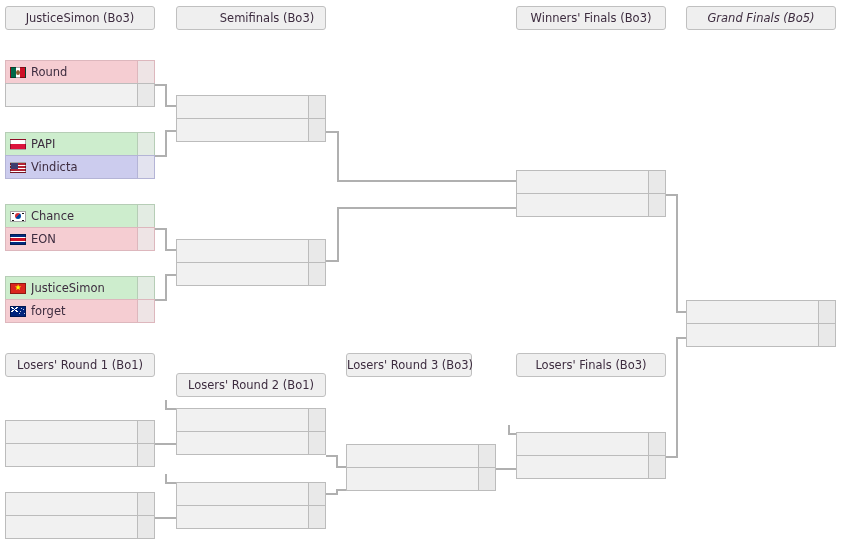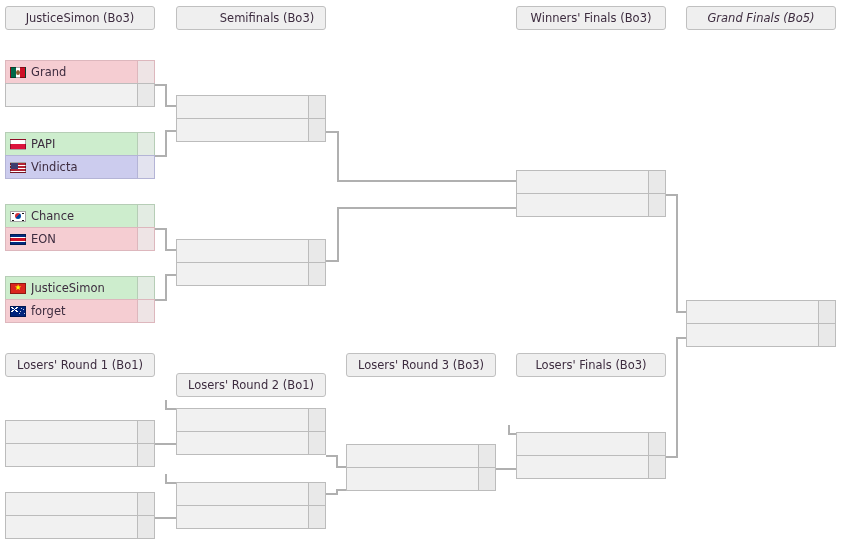--- a/index.html
+++ b/index.html
@@ -134,21 +134,21 @@
 
 <div id="bracket">
 
   <div class="round-header" style="left:5px;  top:6px;  width:150px;">JusticeSimon (Bo3)</div>
   <div class="round-header" style="left:176px; top:6px; width:150px;padding-left:32px;">Semifinals (Bo3)</div>
   <div class="round-header" style="left:516px; top:6px; width:150px;">Winners' Finals (Bo3)</div>
   <div class="round-header" style="left:686px; top:6px; width:150px;font-style:italic;">Grand Finals (Bo5)</div>
 
   <div class="round-header" style="left:5px;  top:353px; width:150px;">Losers' Round 1 (Bo1)</div>
   <div class="round-header" style="left:176px; top:373px; width:150px;">Losers' Round 2 (Bo1)</div>
-  <div class="round-header" style="left:346px; top:353px; width:150px;">Losers' Round 3 (Bo3)</div>
+  <div class="round-header" style="left:346px; top:353px; width:126px;">Losers' Round 3 (Bo3)</div>
   <div class="round-header" style="left:516px; top:353px; width:150px;">Losers' Finals (Bo3)</div>
 
   <div class="line h" style="left:155px; top:84px;  width:12px;"></div>
   <div class="line v" style="left:165px; top:84px;  height:23px;"></div>
   <div class="line h" style="left:165px; top:105px; width:13px;"></div>
 
   <div class="line h" style="left:155px; top:155px; width:12px;"></div>
   <div class="line v" style="left:165px; top:130px; height:27px;"></div>
   <div class="line h" style="left:165px; top:130px; width:13px;"></div>
 
@@ -195,21 +195,21 @@
   <div class="line h" style="left:508px; top:433px; width:10px;"></div>
 
   <div class="line h" style="left:666px; top:456px; width:12px;"></div>
   <div class="line v" style="left:676px; top:337px; height:121px;"></div>
   <div class="line h" style="left:676px; top:337px; width:12px;"></div>
 
   <div class="match" style="left:5px; top:60px;">
     <div class="match-row top lose">
       <div class="team-cell">
         <span class="flag mx"></span>
-        <span class="team-name">Grand</span>
+        <span class="team-name">Round</span>
       </div>
       <div class="score-cell"></div>
     </div>
     <div class="match-row bot">
       <div class="team-cell">
         <span class="team-name"></span>
       </div>
       <div class="score-cell"></div>
     </div>
   </div>

